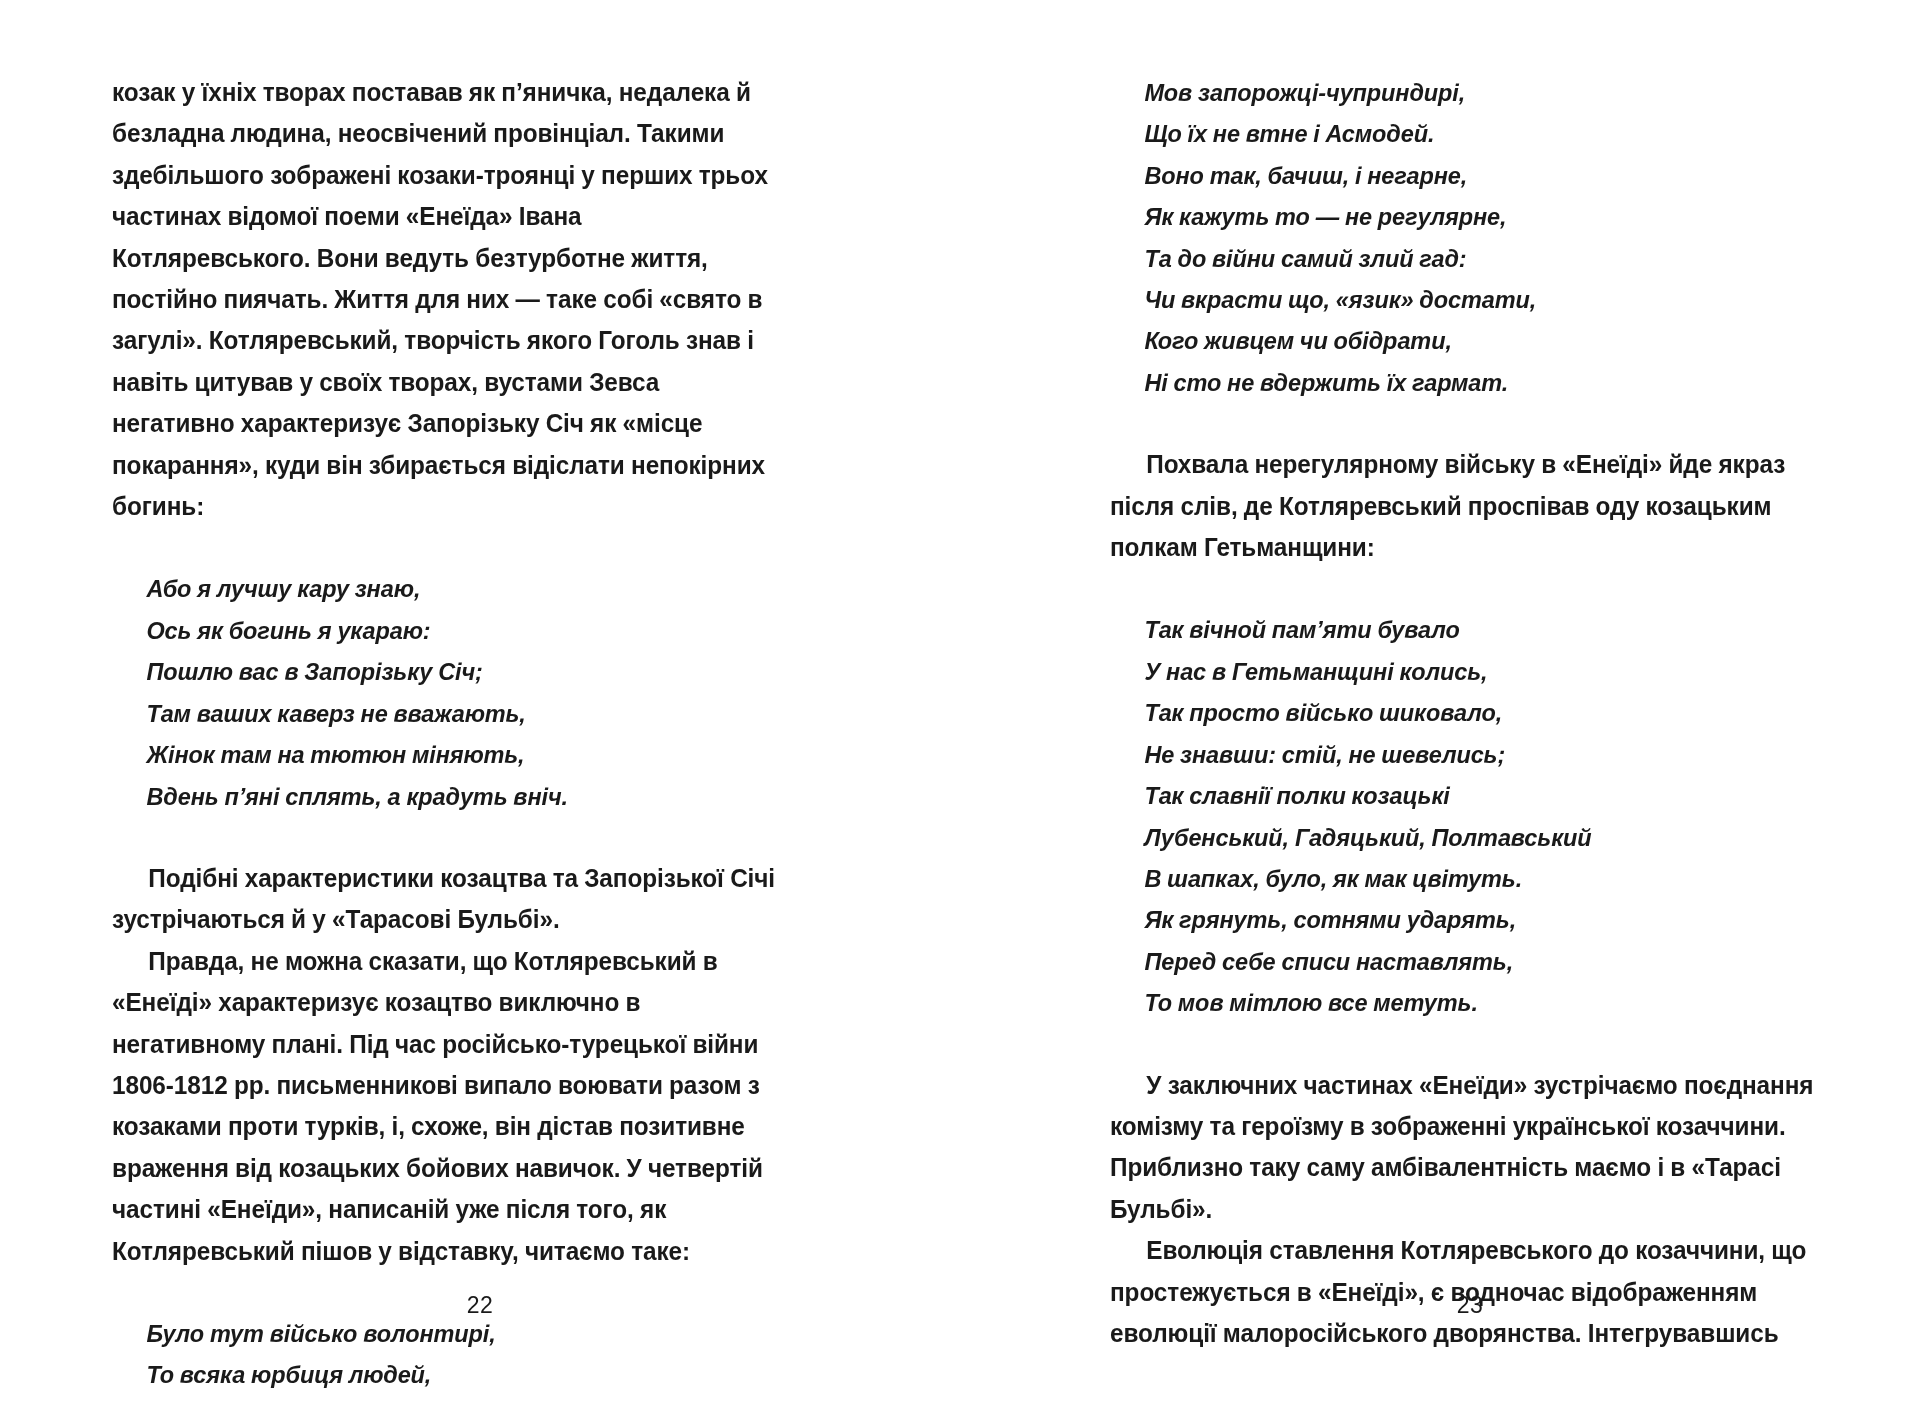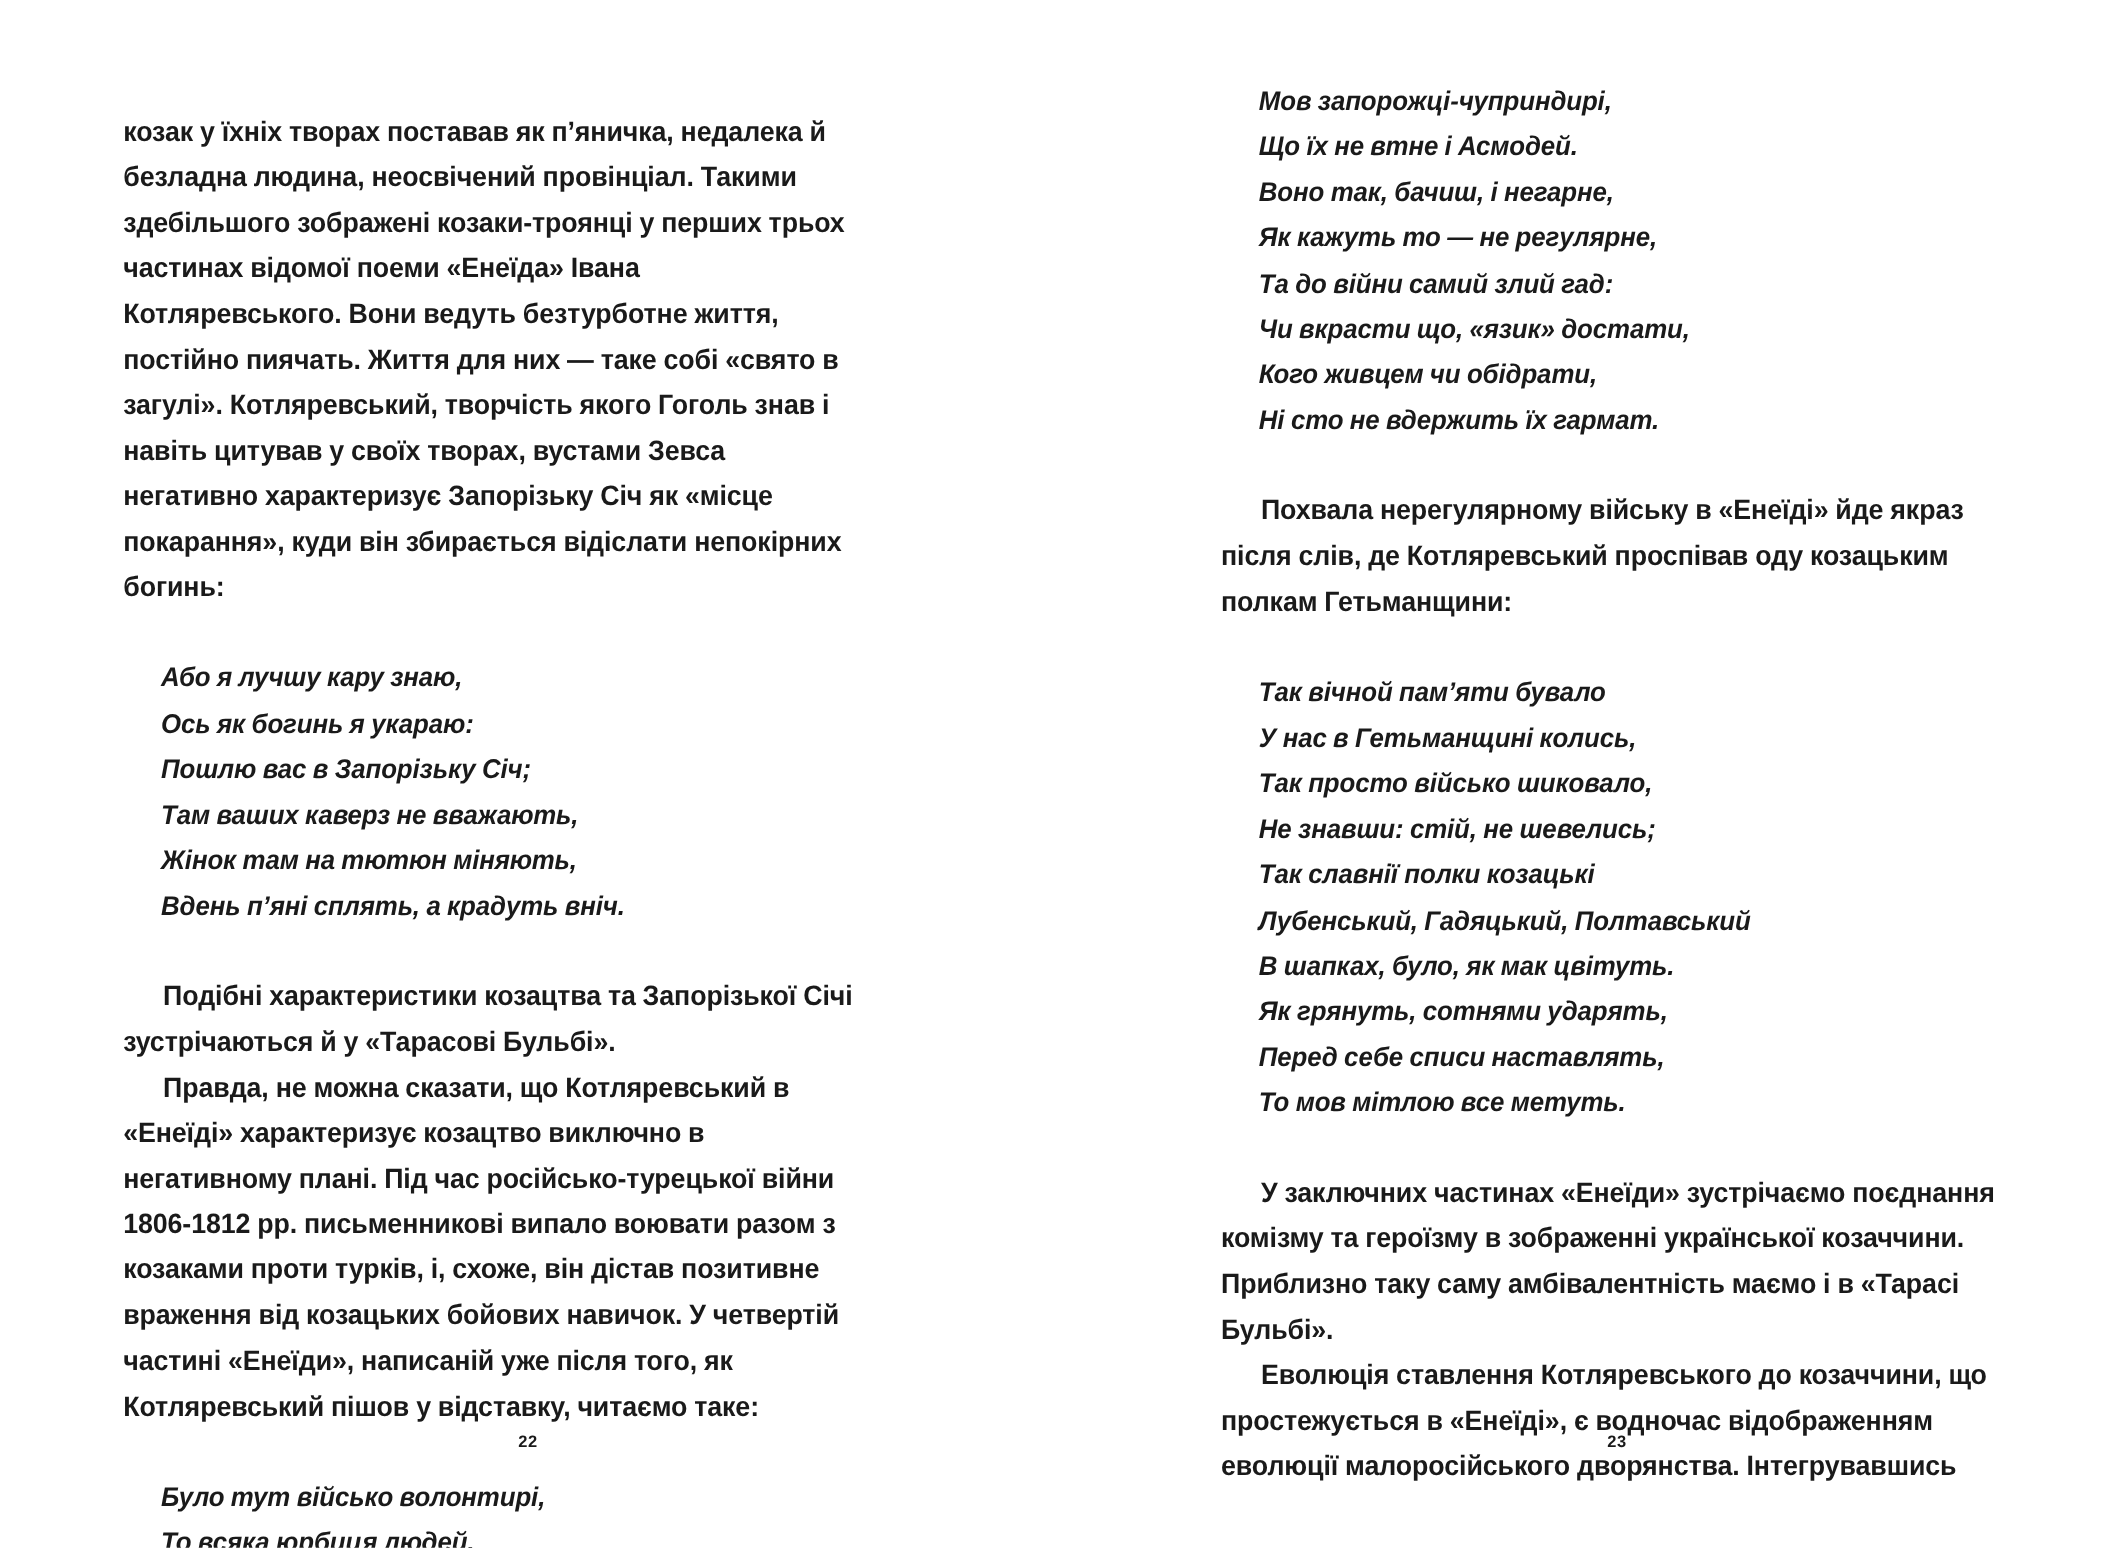--- a/index.html
+++ b/index.html
@@ -23,21 +23,21 @@
     box-sizing: border-box;
   }
 
   .page {
     position: relative;
     width: 960px;
     height: 1407px;
     box-sizing: border-box;
   }
 
-  .page-left  { padding: 100px 145px 0 112px; }
+  .page-left  { padding: 72px 145px 0 112px; }
   .page-right { padding: 72px 64px 0 150px; }
 
   .textblock {
     font-size: 25.5px;
     line-height: 41.4px;
     letter-spacing: -0.1px;
     text-align: left;
     font-weight: 600;
     font-stretch: semi-condensed;
     transform: scaleX(0.955);
@@ -69,22 +69,22 @@
   .gap-after-verse  { height: 41px; }
 
   .verse-block { margin-left: 36px; }
 
   .folio {
     position: absolute;
     bottom: 88px;
     width: 100%;
     left: 0;
     text-align: center;
-    font-size: 15px;
-    font-weight: 700;
+    font-size: 23px;
+    font-weight: 400;
     letter-spacing: 0.5px;
     color: #1a1a1a;
     margin-top: 12px;
   }
   .page-left  .folio { padding-right: 25px; }
   .page-right .folio { padding-left: 30px; }
 </style>
 </head>
 <body>
 

